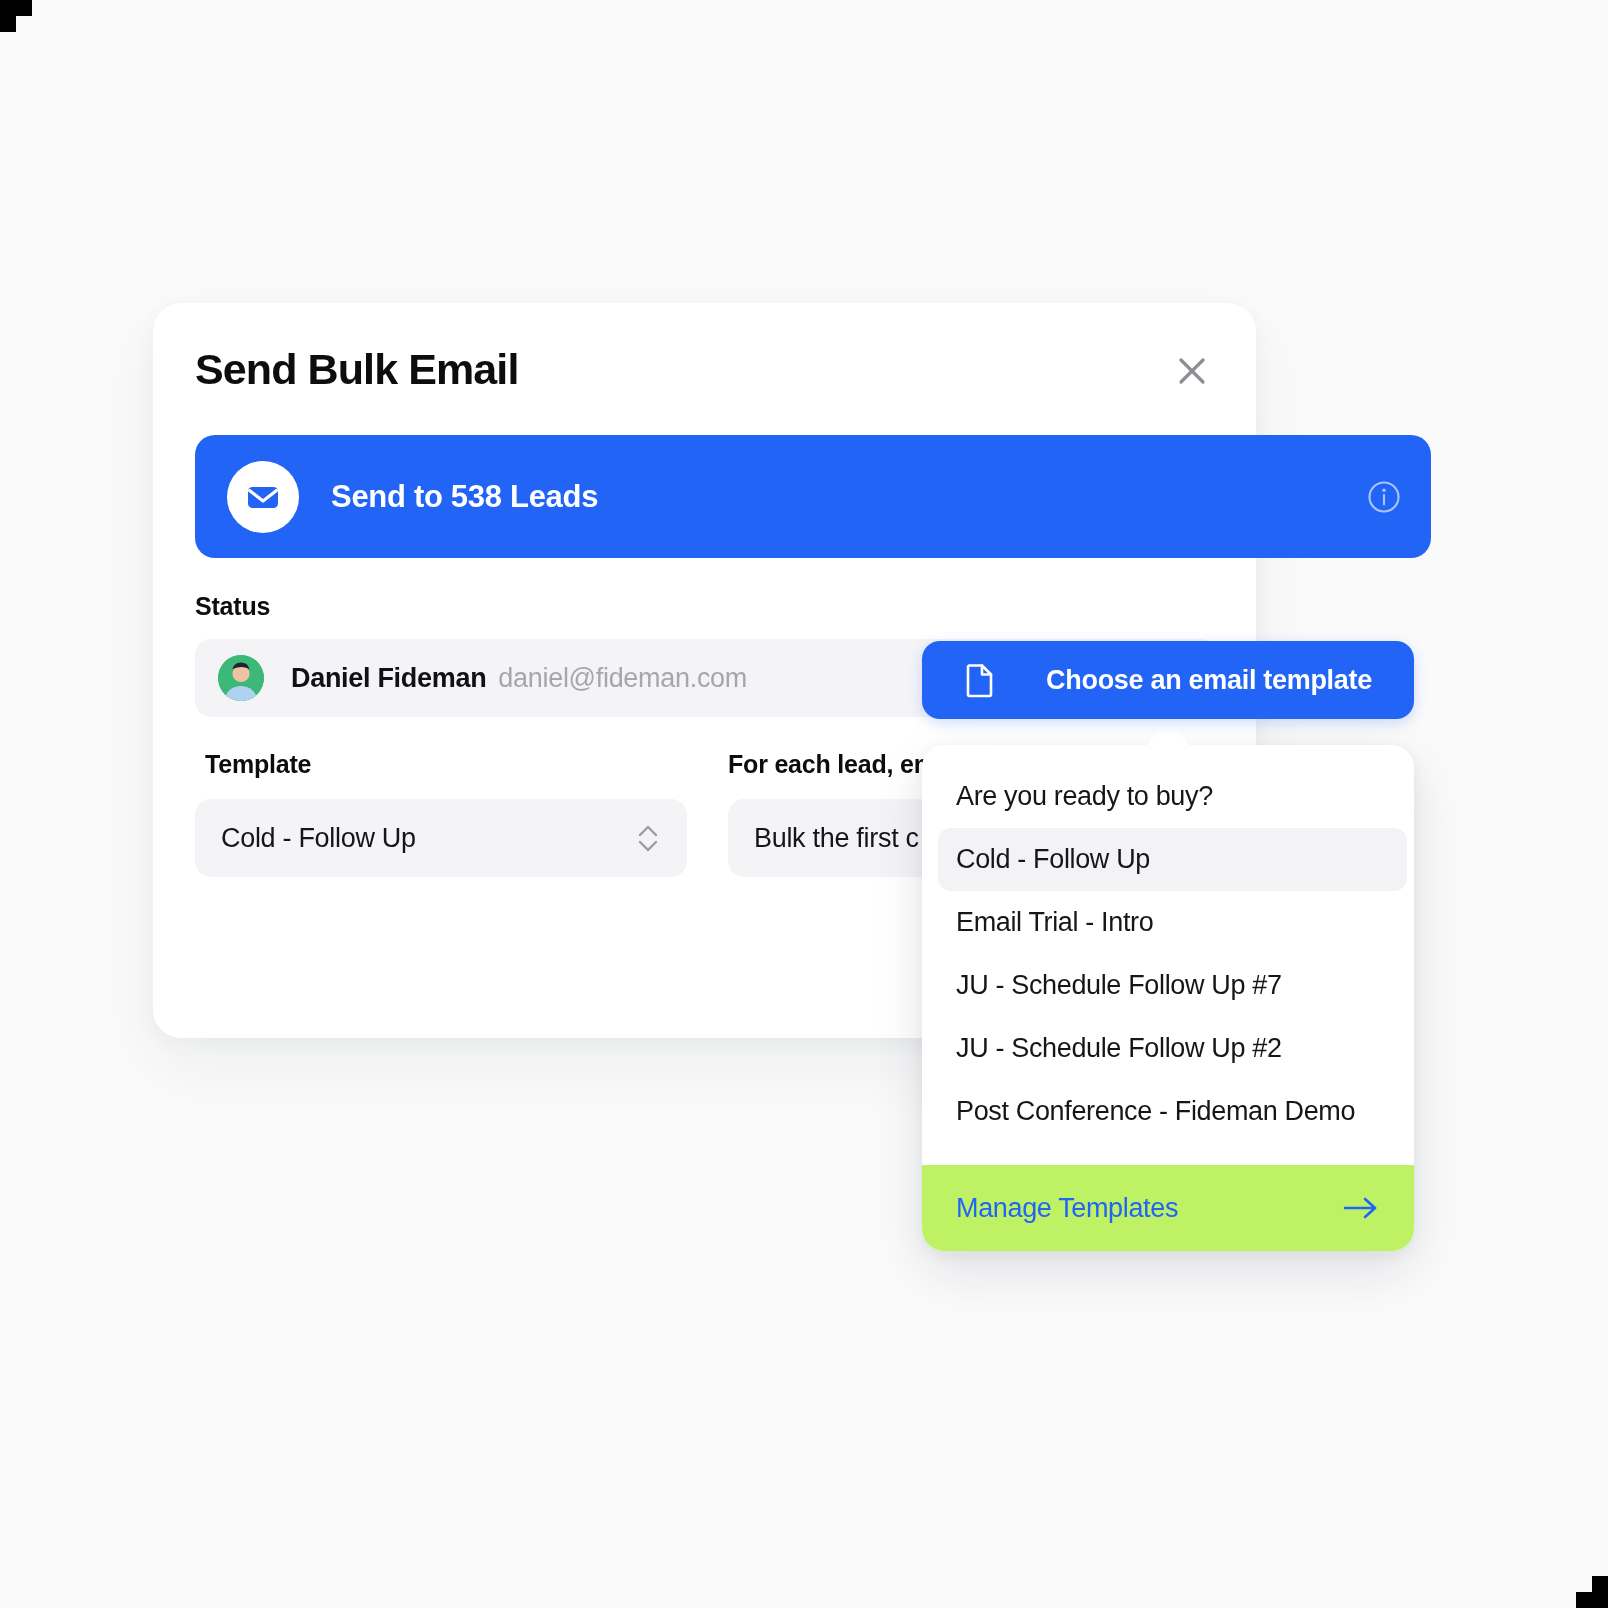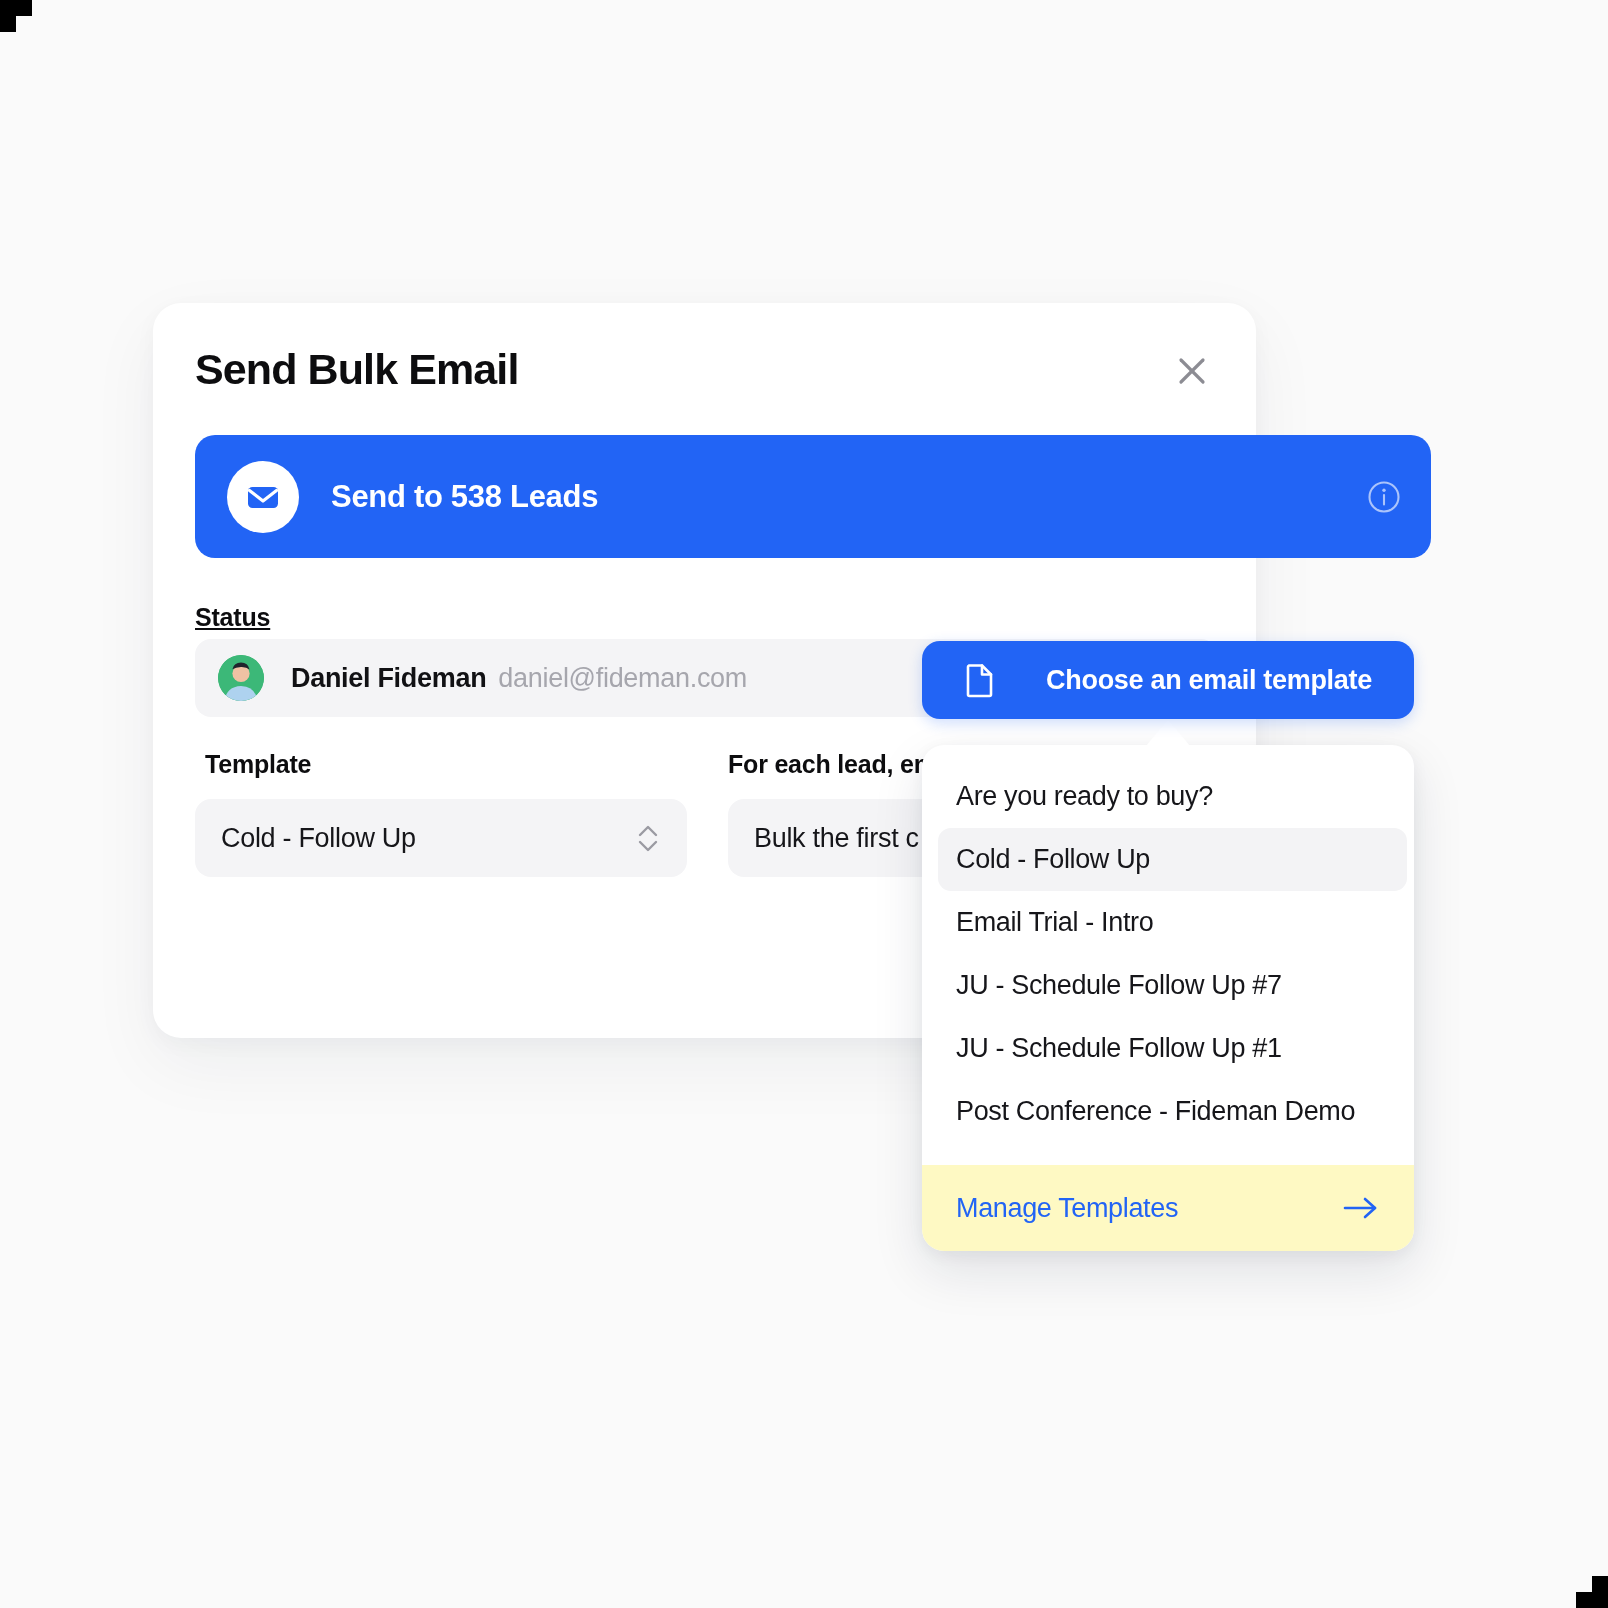--- a/index.html
+++ b/index.html
@@ -107,21 +107,21 @@
 
   
   .field-label {
     font-size: 25px;
     font-weight: bold;
     color: #0d0d0f;
     letter-spacing: -0.2px;
     white-space: nowrap;
   }
 
-  .label-status { position: absolute; left: 42px; top: 300px; text-decoration: underline; }
+  .label-status { position: absolute; left: 42px; top: 289px; }
 
   
   .status-field {
     position: absolute;
     left: 42px;
     top: 336px;
     width: 1022px;
     height: 78px;
     background: #f4f4f6;
     border-radius: 16px;
@@ -242,21 +242,21 @@
     border-radius: 13px;
     font-size: 27px;
     color: #16161a;
     letter-spacing: -0.35px;
     cursor: pointer;
     white-space: nowrap;
   }
   .dropdown-item.selected { background: #f3f3f5; }
   .dropdown-footer {
     height: 86px;
-    background: #fef9c3;
+    background: #bef264;
     display: flex;
     align-items: center;
     padding: 0 34px;
     cursor: pointer;
   }
   .dropdown-footer-label {
     font-size: 27px;
     color: #2264f5;
     letter-spacing: -0.35px;
     flex: 1 1 auto;
@@ -353,21 +353,21 @@
 </div>
 
 <div class="dropdown-arrow"></div>
 
 <div class="dropdown">
   <div class="dropdown-list" id="dropdown-list">
       <div class="dropdown-item">Are you ready to buy?</div>
       <div class="dropdown-item selected">Cold - Follow Up</div>
       <div class="dropdown-item">Email Trial - Intro</div>
       <div class="dropdown-item">JU - Schedule Follow Up #7</div>
-      <div class="dropdown-item">JU - Schedule Follow Up #1</div>
+      <div class="dropdown-item">JU - Schedule Follow Up #2</div>
       <div class="dropdown-item">Post Conference - Fideman Demo</div>
     </div>
   <div class="dropdown-footer">
     <div class="dropdown-footer-label">Manage Templates</div>
     <div class="dropdown-footer-arrow">
       <svg viewBox="0 0 38 26" width="38" height="26" fill="none" stroke="currentColor" stroke-width="2.6" stroke-linecap="round" stroke-linejoin="round">
         <line x1="3" y1="13" x2="33" y2="13"></line>
         <polyline points="23,4 33,13 23,22"></polyline>
       </svg>
     </div>

